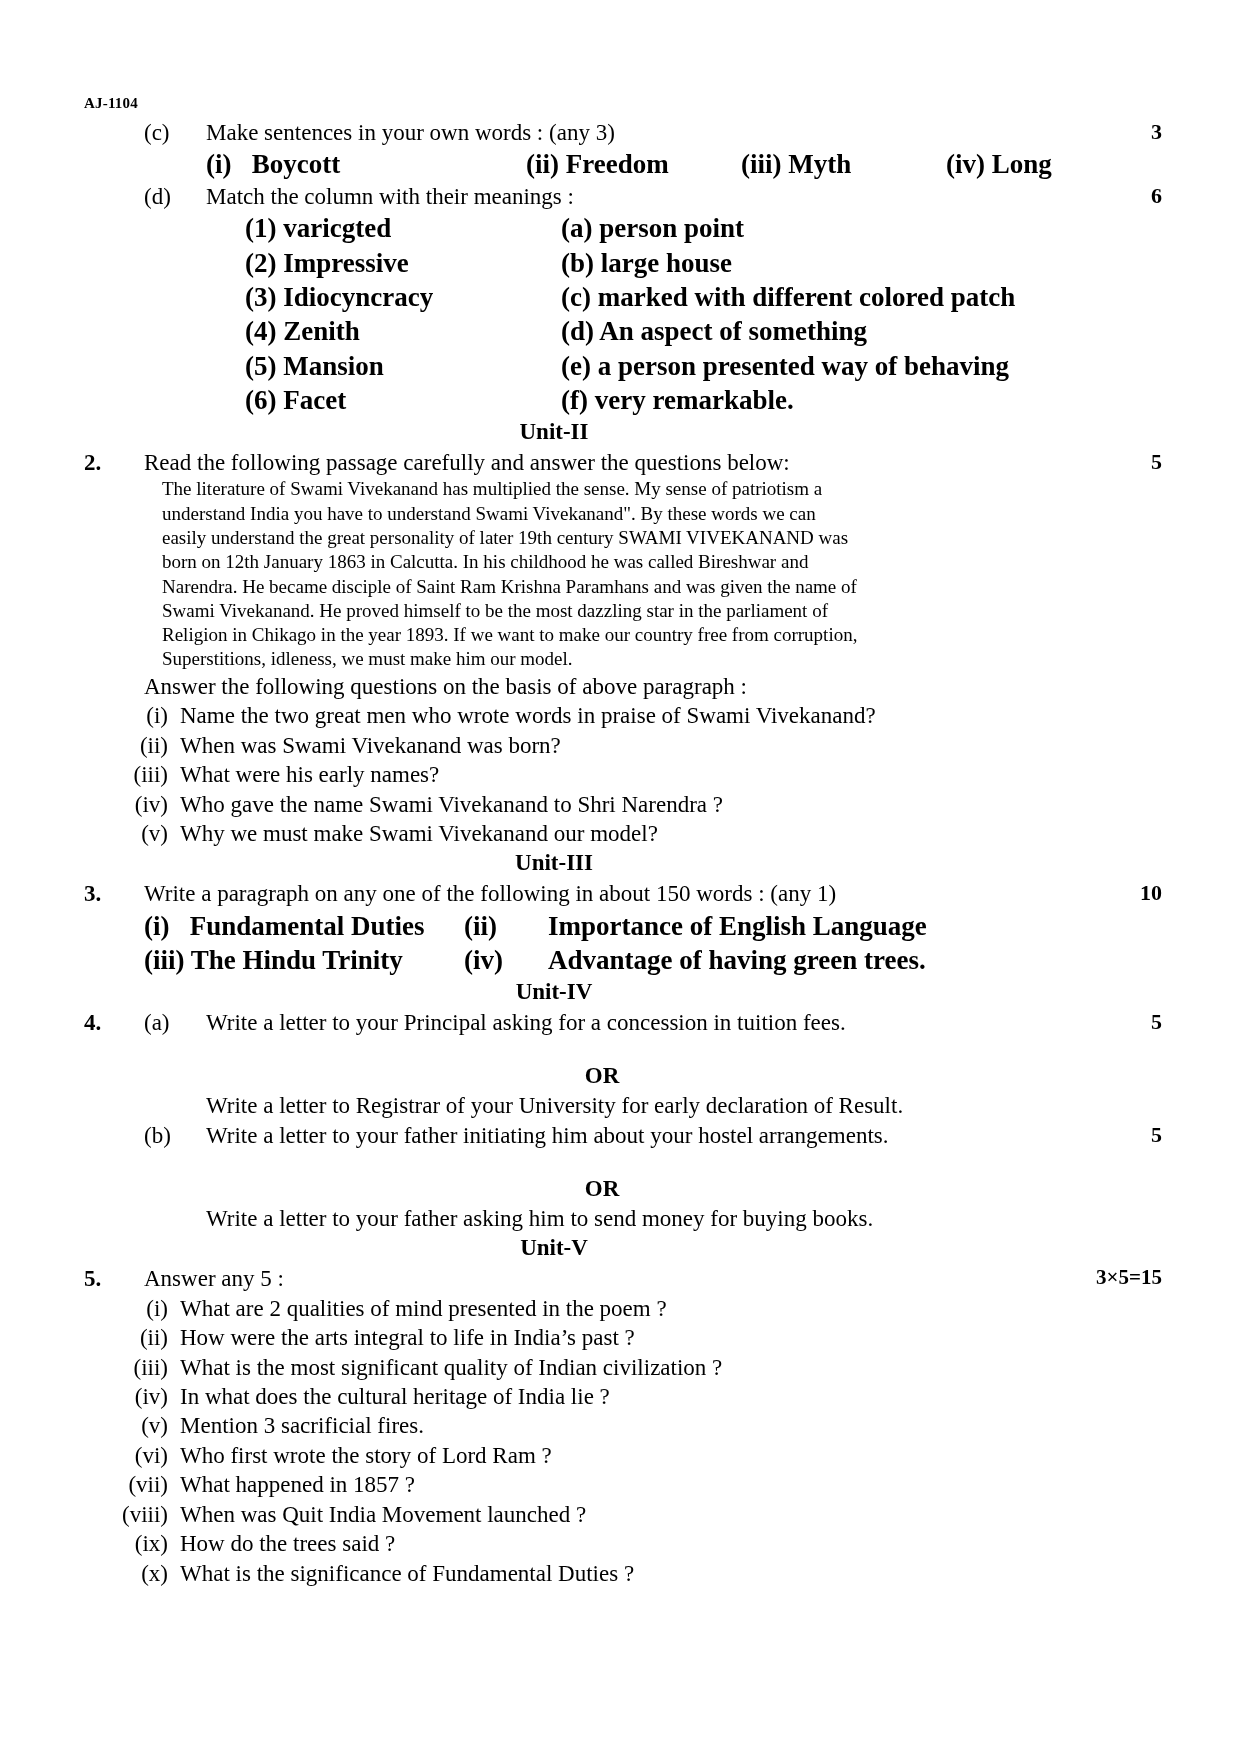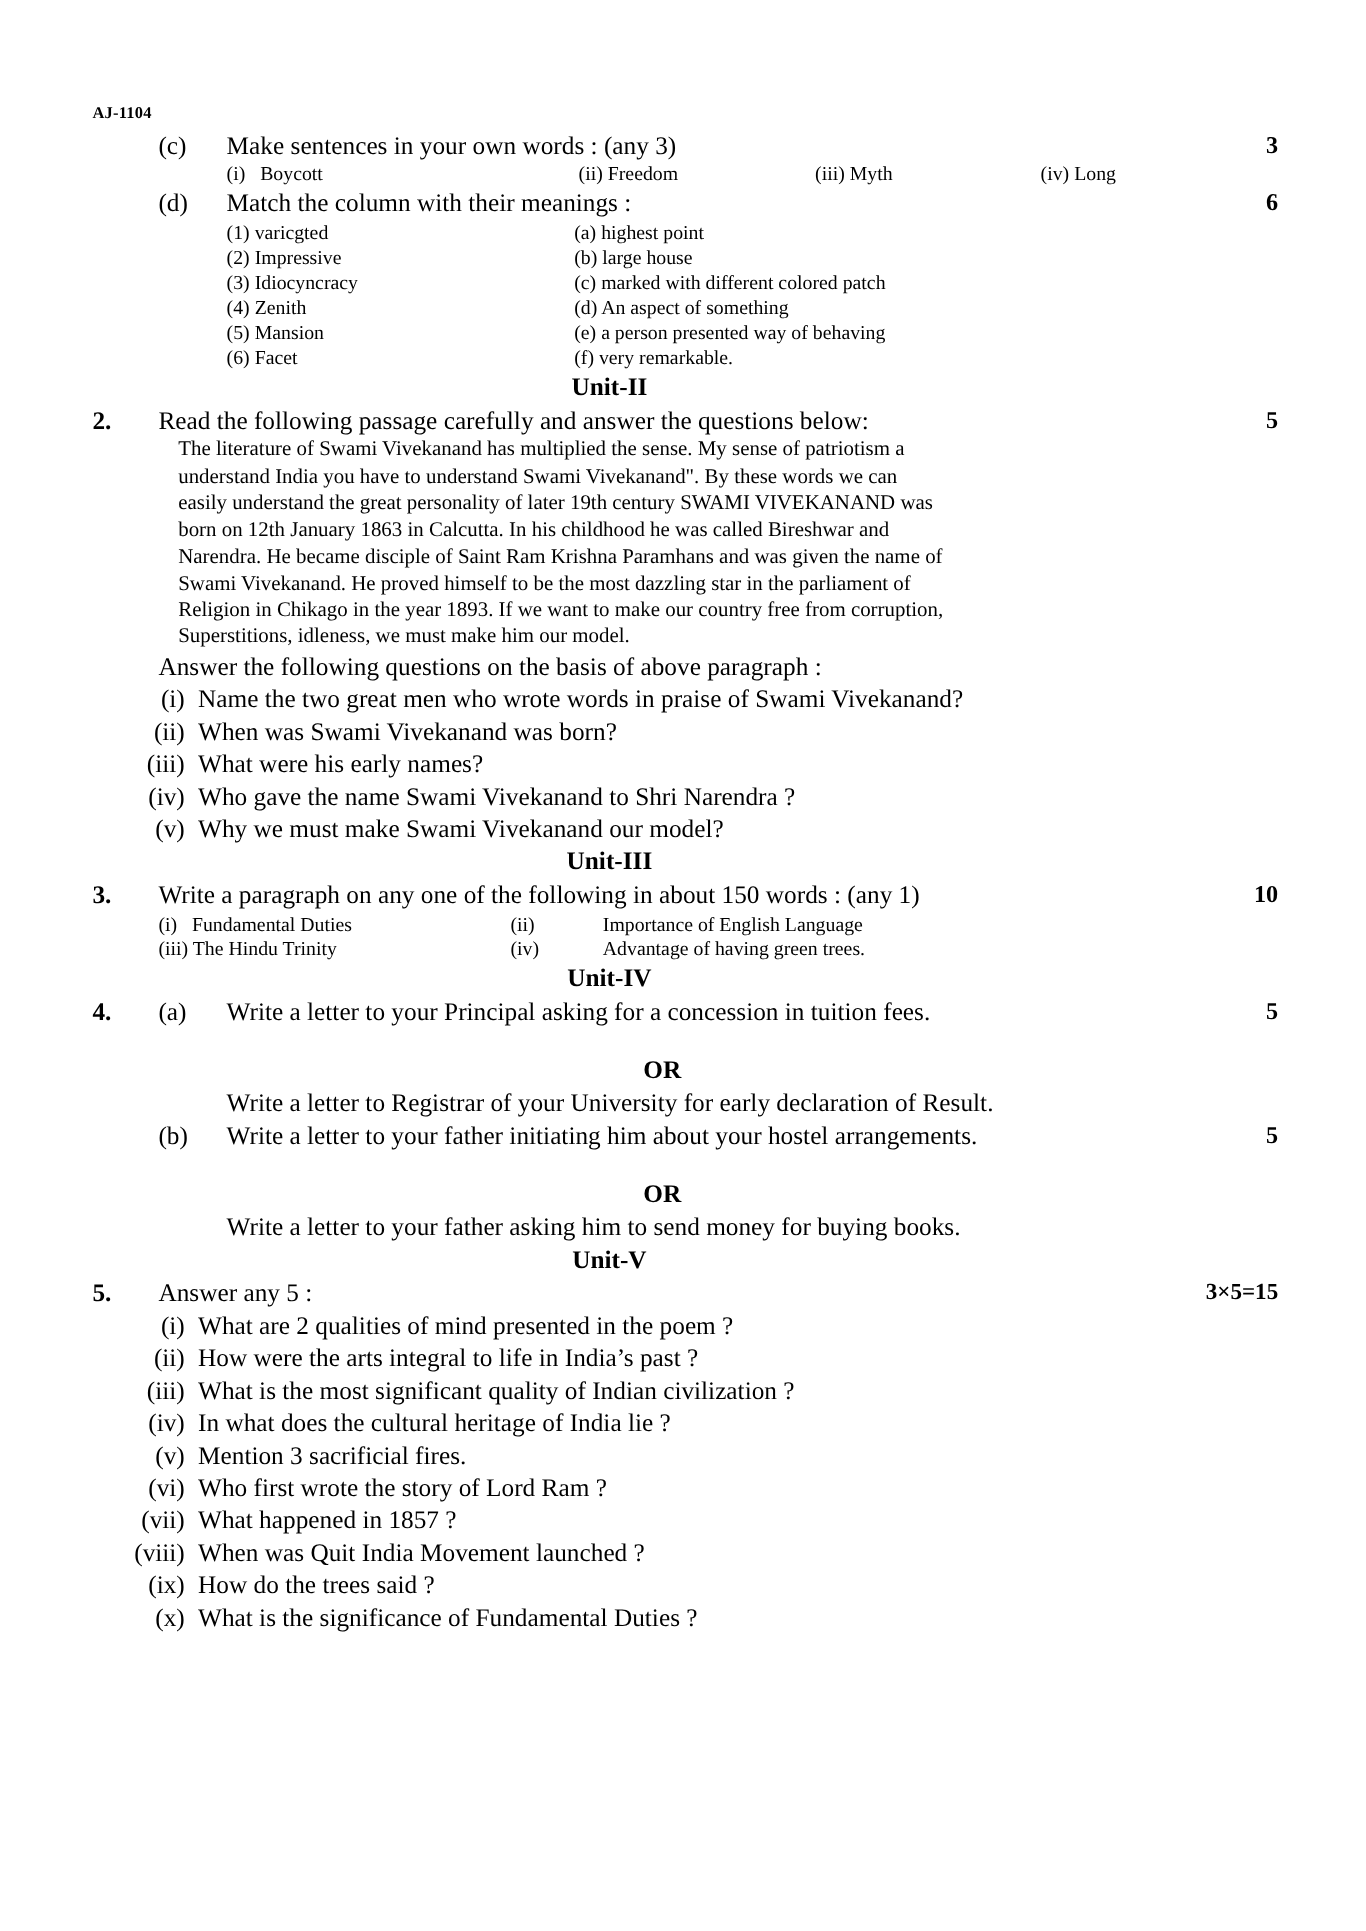--- a/index.html
+++ b/index.html
@@ -107,29 +107,30 @@
     line-height: 1.28;
     width: 905px;
     padding-left: 78px;
   }
   .passage-line { display: block; }
 
   
   .two-col {
     display: flex;
     width: 100%;
-    font-size: 18px;
+    font-size: 27px;
     line-height: 1.28;
+    font-weight: bold;
   }
   .col-a { flex: 0 0 320px; }
   .col-b { flex: 0 0 215px; }
   .col-c { flex: 0 0 205px; }
   .col-d { flex: 1 1 auto; }
 
-  .match-left { flex: 0 0 316px; }
+  .match-left { flex: 0 0 316px; margin-left: 39px; }
   .match-right { flex: 1 1 auto; }
 
   .q3-left { flex: 0 0 320px; }
   .q3-mid { flex: 0 0 84px; }
   .q3-right { flex: 1 1 auto; }
 
   .tight { line-height: 1.27; }
   .pad-left-78 { padding-left: 78px; margin-top: 24px; }
 </style>
 </head>
@@ -180,21 +181,21 @@
       <div class="qbody">Match the column with their meanings :</div>
       <div class="marks">6</div>
     </div>
 
     <div class="row">
       <div class="qnum blank"></div>
       <div class="sublabel"></div>
       <div class="qbody">
         <div class="two-col tight">
           <div class="match-left">(1) varicgted</div>
-          <div class="match-right">(a) highest point</div>
+          <div class="match-right">(a) person point</div>
         </div>
         <div class="two-col tight">
           <div class="match-left">(2) Impressive</div>
           <div class="match-right">(b) large house</div>
         </div>
         <div class="two-col tight">
           <div class="match-left">(3) Idiocyncracy</div>
           <div class="match-right">(c) marked with different colored patch</div>
         </div>
         <div class="two-col tight">

